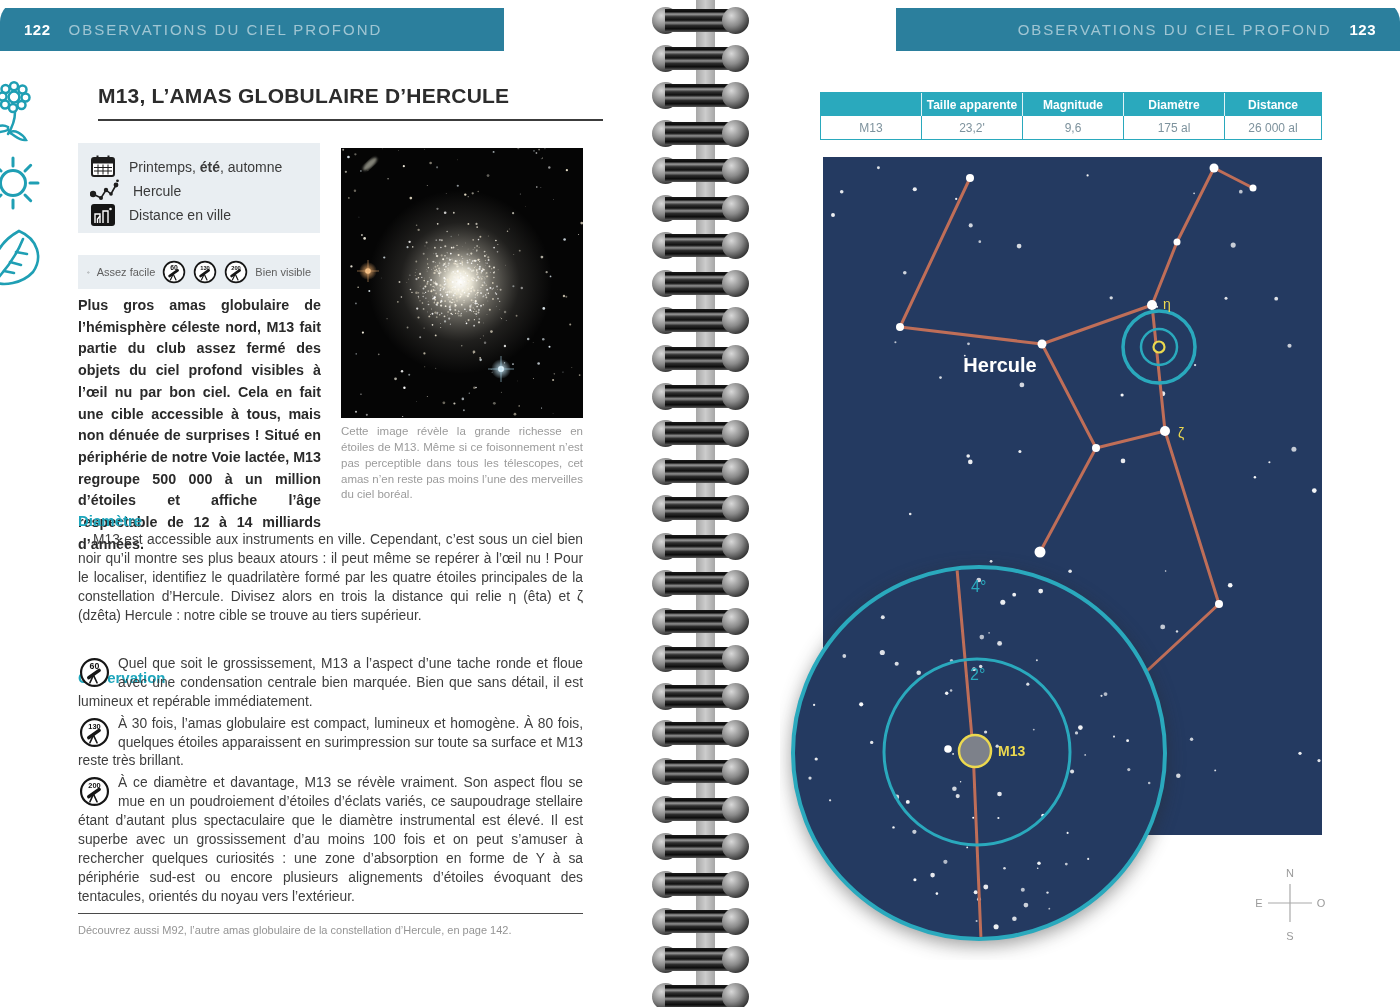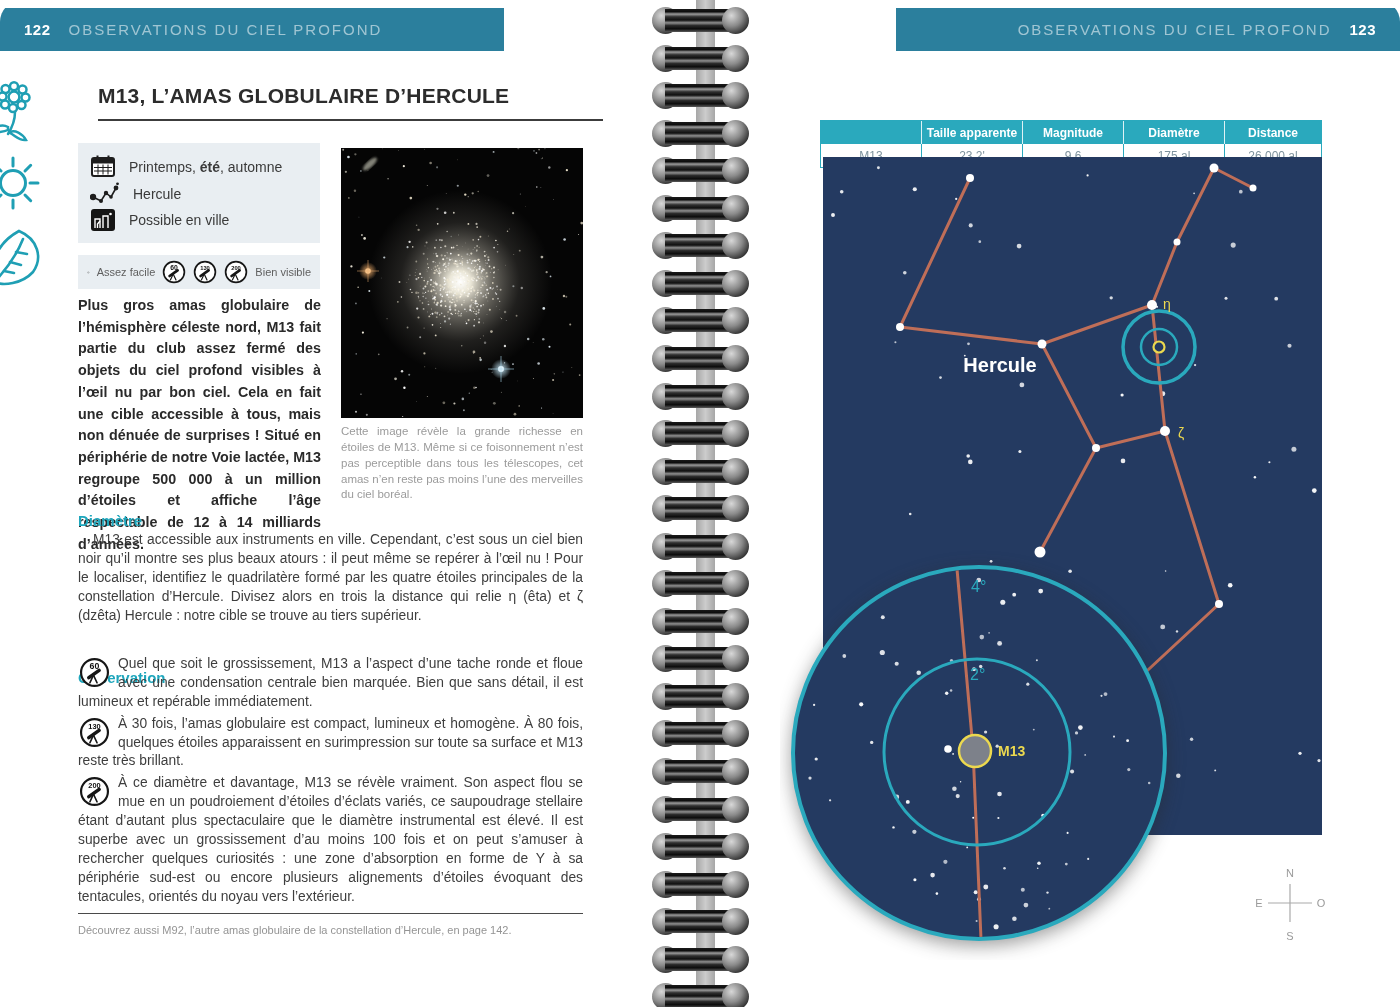--- a/index.html
+++ b/index.html
@@ -16,21 +16,21 @@
 
   
   .title{position:absolute;left:78px;top:84px;width:505px;font-size:21px;font-weight:bold;
          color:#2c2c2c;letter-spacing:.2px;padding-bottom:11px;border-bottom:2px solid #3c3c3c;box-sizing:border-box;margin-left:20px;}
   .season-icon{position:absolute;}
   #icon-flower{left:-10px;top:80px;}
   #icon-sun{left:-14px;top:154px;}
   #icon-leaf{left:-14px;top:220px;}
 
   .infobox{position:absolute;left:78px;width:242px;background:var(--infobg,#e9eef2);box-sizing:border-box;}
-  #infobox1{top:143px;height:100px;padding:11px 12px;display:flex;flex-direction:column;justify-content:space-between;}
+  #infobox1{top:143px;height:90px;padding:11px 12px;display:flex;flex-direction:column;justify-content:space-between;}
   .inforow{display:flex;align-items:center;gap:13px;font-size:14px;color:#3a3a3a;}
   #infobox2{top:255px;height:34px;display:flex;align-items:center;gap:7px;padding:0 9px;font-size:11px;color:#5f5f5f;}
   #infobox2 .mini-label{white-space:nowrap;}
 
   .photo{position:absolute;left:341px;top:148px;width:242px;height:270px;background:#050505;}
   .caption{position:absolute;left:341px;top:424px;width:242px;font-size:11.5px;line-height:1.38;
            color:#9b9b9b;text-align:justify;}
 
   .intro{position:absolute;left:78px;top:295px;width:243px;font-size:14.3px;font-weight:bold;
          color:#2a2a2a;line-height:1.52;text-align:justify;}
@@ -55,21 +55,21 @@
   .ring{position:absolute;left:652px;width:97px;height:27px;}
   .knob{position:absolute;top:0;width:27px;height:27px;border-radius:50%;
         background:radial-gradient(circle at 35% 32%,#d8d8d8,#8a8a8a 42%,#232323 82%);}
   .knob.l{left:0;}.knob.r{right:0;}
   .bars{position:absolute;left:13px;right:13px;top:2px;bottom:2px;
         background:linear-gradient(180deg,#1a1a1a 0%,#0d0d0d 12%,#9c9c9c 22%,#303030 34%,
                    #0f0f0f 48%,#8f8f8f 60%,#2a2a2a 72%,#0c0c0c 86%,#5a5a5a 100%);}
 
   
   #spec-table{position:absolute;left:820px;top:92px;width:502px;border:1px solid var(--tbl,#2aa9bd);
-              display:grid;grid-template-columns:100px 101px 101px 101px 97px;font-size:12px;box-sizing:border-box;margin-top:28px;}
+              display:grid;grid-template-columns:100px 101px 101px 101px 97px;font-size:12px;box-sizing:border-box;}
   .th{background:var(--tbl,#2aa9bd);color:#fff;font-weight:bold;height:23px;display:flex;
       align-items:center;justify-content:center;border-left:1px solid rgba(255,255,255,.85);}
   .th.first{border-left:none;}
   .td{background:#fff;color:#7d929d;height:23px;display:flex;align-items:center;justify-content:center;
       border-left:1px solid var(--tbl,#2aa9bd);}
   .td.first{border-left:none;}
 
   #chart-svg{position:absolute;left:780px;top:150px;}
   svg{font-family:"Liberation Sans",sans-serif;}
 </style>
@@ -161,21 +161,21 @@
     <div class="inforow">
       <svg width="26" height="24" viewBox="0 0 26 24">
         <rect x="1" y="1" width="24" height="22" rx="3" fill="#151515"></rect>
         <g stroke="#fff" stroke-width="1.4" fill="none">
           <path d="M5,20 V11 h5 V20"></path>
           <path d="M7.5,20 V16 l2.5,-3"></path>
           <path d="M13,20 V8 h5 V20"></path>
         </g>
         <circle cx="20.5" cy="6" r="1.3" fill="#fff"></circle>
       </svg>
-      <span>Possible en ville</span>
+      <span>Distance en ville</span>
     </div>
   </div>
 
   <div class="infobox" id="infobox2">
     <svg width="25" height="25" viewBox="0 0 25 25">
       <g stroke="#4a4a4a" stroke-width="1.8" fill="none">
         <circle cx="12.5" cy="12.5" r="7"></circle>
         <line x1="12.5" y1="1.5" x2="12.5" y2="6.5"></line>
           <line x1="12.5" y1="18.5" x2="12.5" y2="23.5"></line>
         <line x1="1.5" y1="12.5" x2="6.5" y2="12.5"></line>

